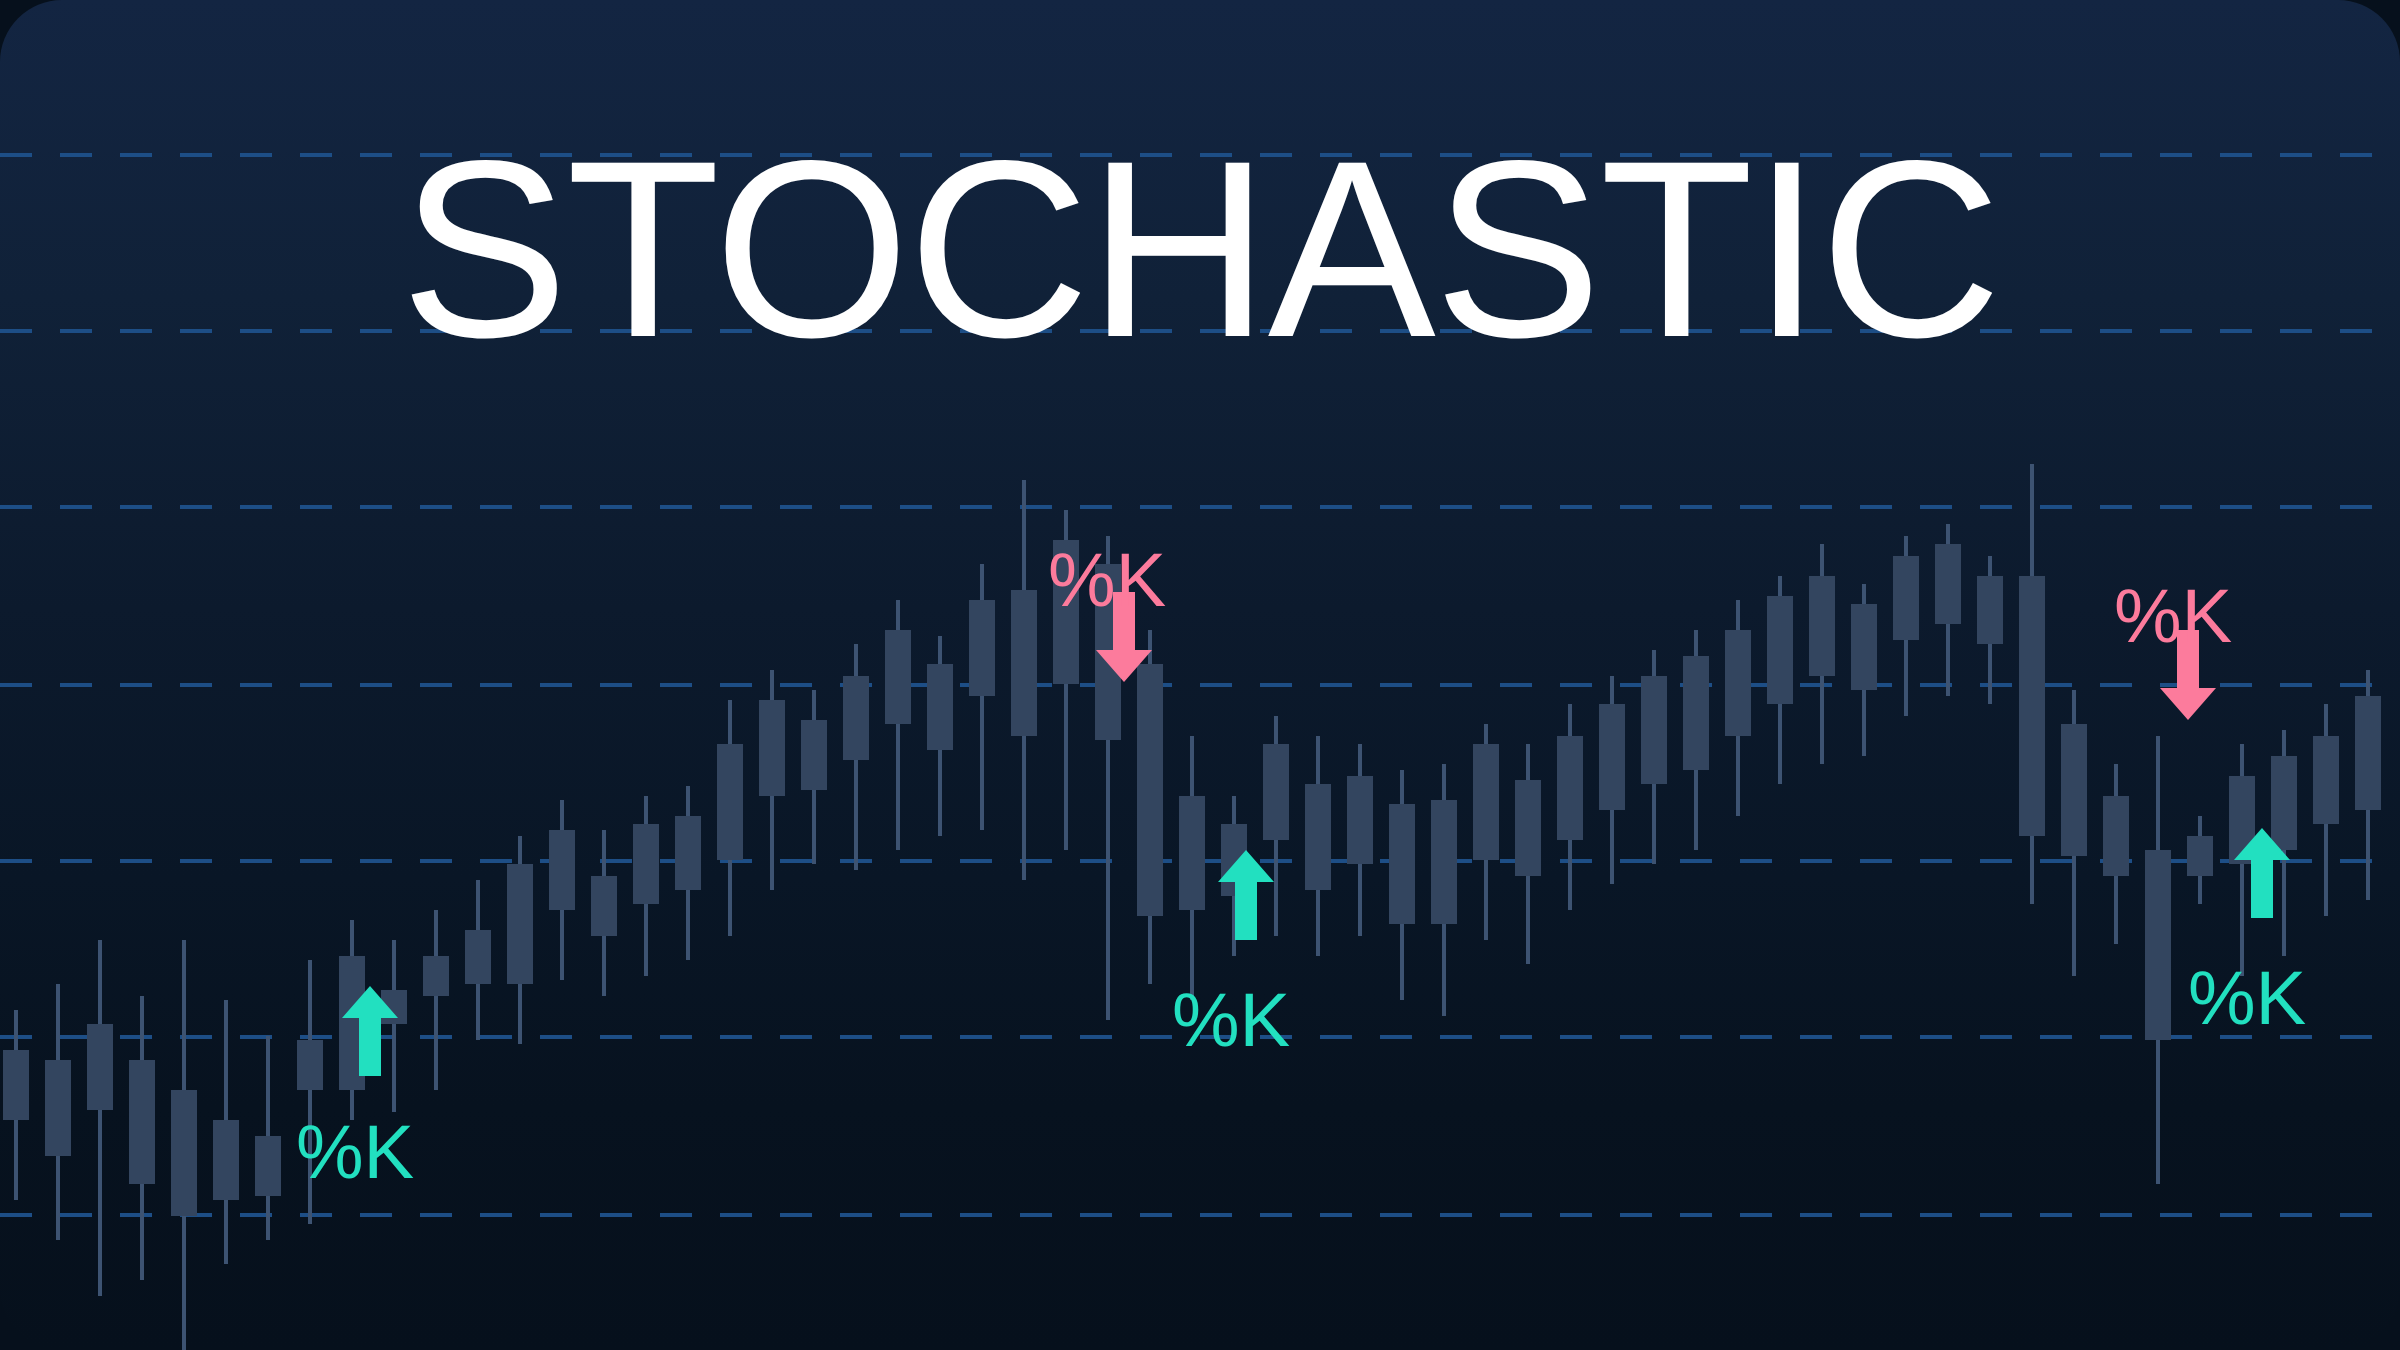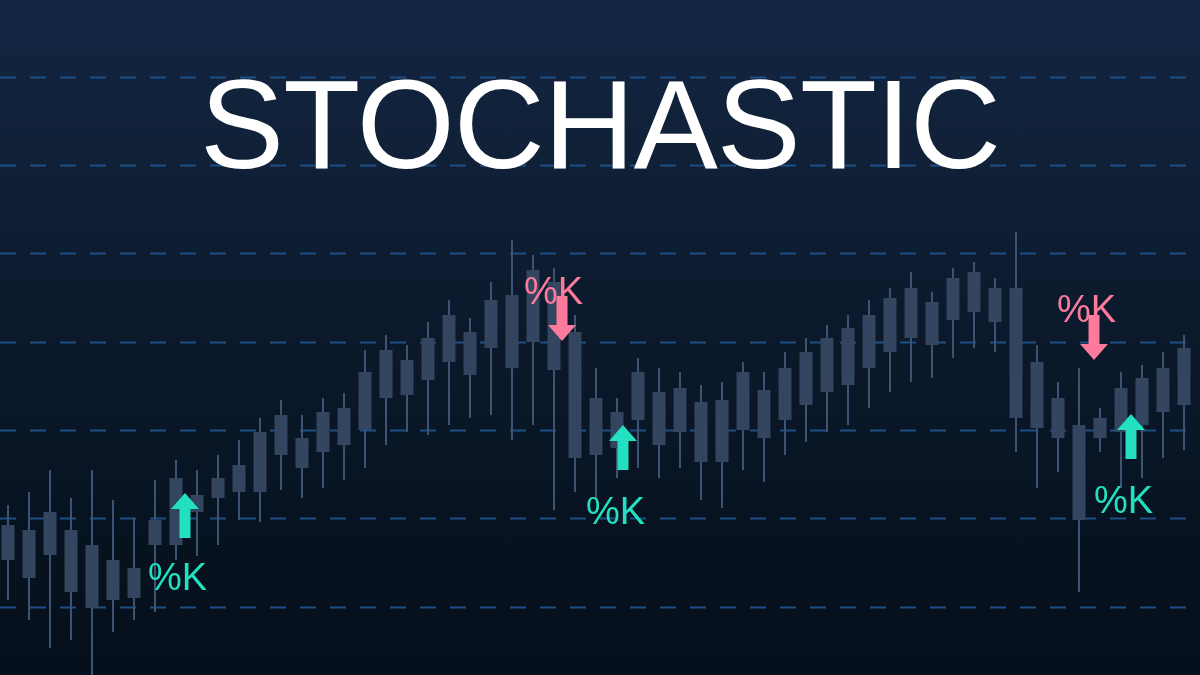--- a/index.html
+++ b/index.html
@@ -5,20 +5,21 @@
   html,body{margin:0;padding:0;background:#06101c;}
   body{
     font-family:"Liberation Sans", sans-serif;
     -webkit-font-smoothing:antialiased;
   }
   #stage{
     position:relative;
     width:1200px;height:675px;
     overflow:hidden;
     background:linear-gradient(180deg,#132542 0%,#102138 22%,#0c1a2d 45%,#091626 65%,#07121f 82%,#06101c 100%);
+    border-radius:31px;
   }
   #gridlayer,#chartlayer,#annlayer{
     position:absolute;left:0;top:0;width:1200px;height:675px;
   }
   #title{
     position:absolute;
     left:0;right:0;
     top:62px;
     text-align:center;
     color:#ffffff;

